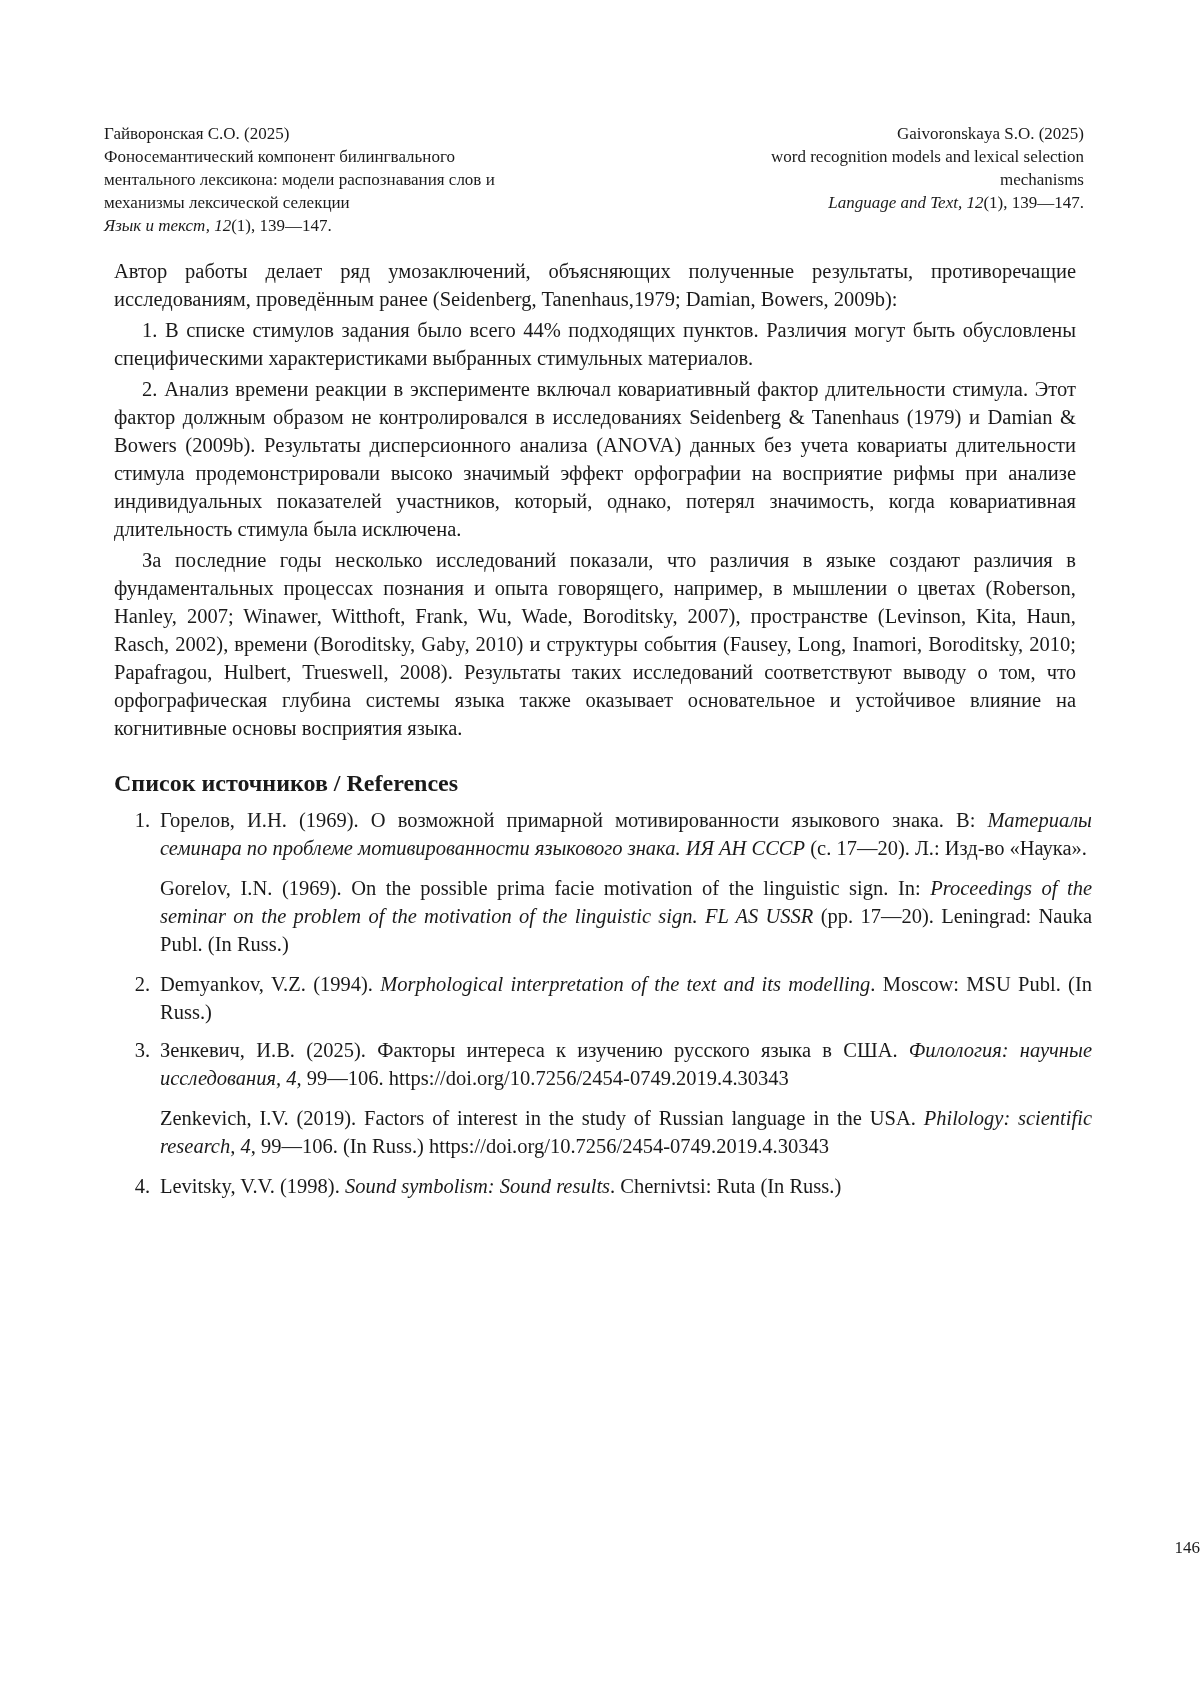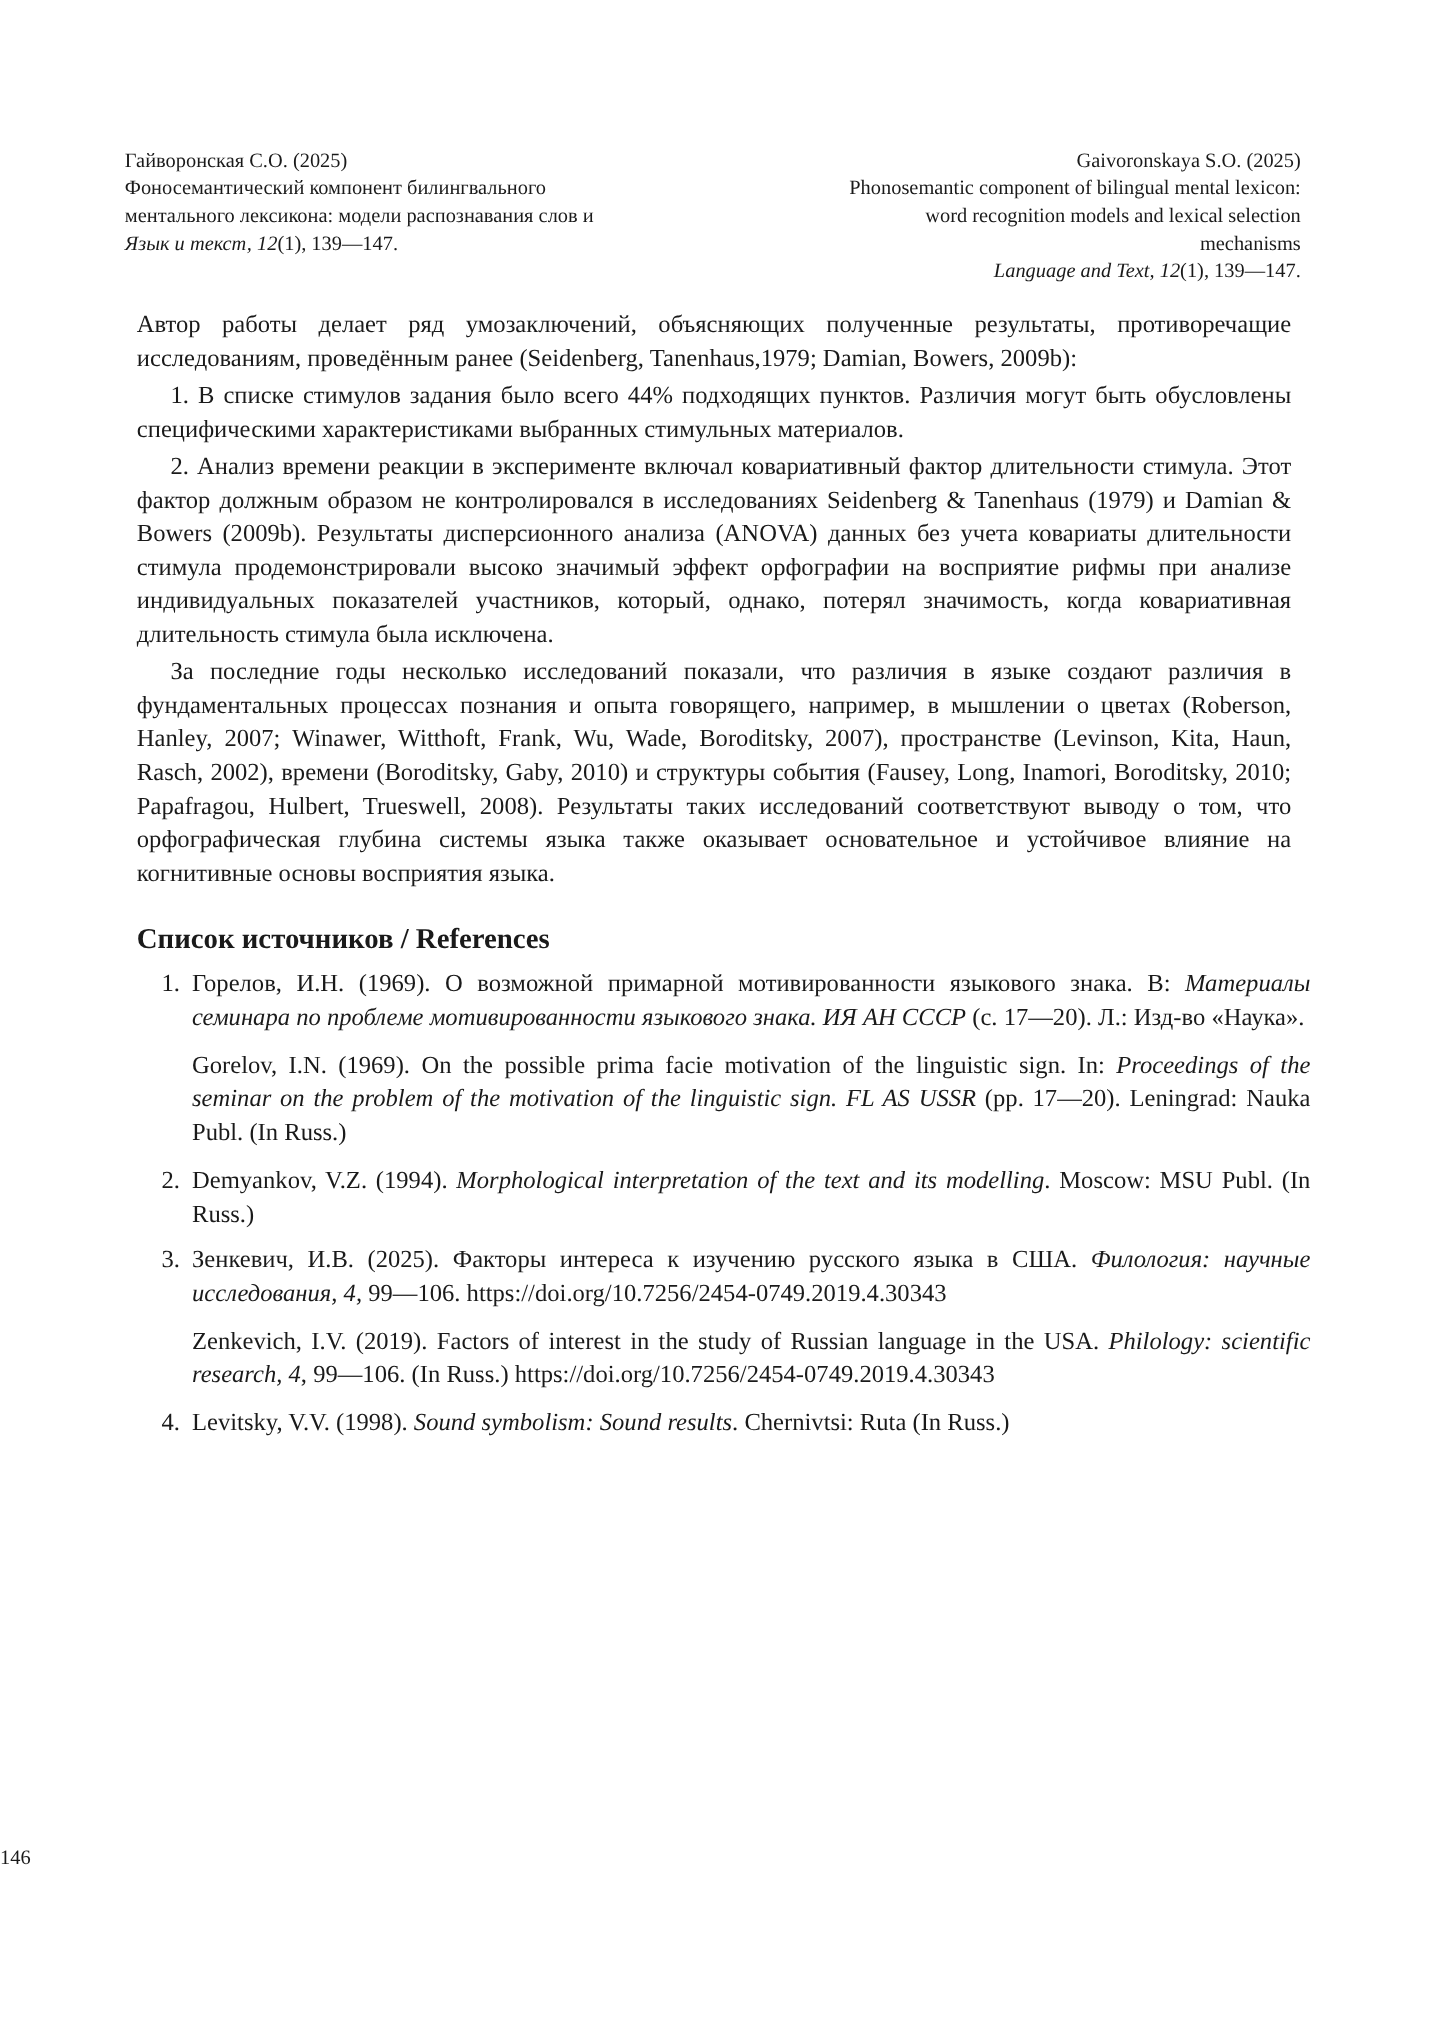--- a/index.html
+++ b/index.html
@@ -25,37 +25,37 @@
   .refs-title {
     font-weight: bold; font-size: 24px; margin: 26px 0 8px 0; line-height: 30px;
   }
   ol.refs { margin: 0; padding: 0; list-style: none; }
   ol.refs li { position: relative; padding-left: 46px; margin-bottom: 10px; }
   ol.refs li .num { position: absolute; left: 0; top: 0; width: 36px; text-align: right; }
   ol.refs li .ru { margin: 0; }
   ol.refs li .en { margin: 12px 0 0 0; }
   i { font-style: italic; }
   .page-num {
-    position: absolute; top: 1538px; left: 0; width: 1200px; text-align: left;
+    position: absolute; top: 1538px; left: 0; width: 1200px; text-align: right;
     font-size: 17px;
   }
 </style>
 </head>
 <body>
 
 <div class="header">
   <div class="col-left">
     <div>Гайворонская С.О. (2025)</div>
     <div>Фоносемантический компонент билингвального</div>
     <div>ментального лексикона: модели распознавания слов и</div>
+    <div>механизмы лексической селекции</div>
     <div><i>Язык и текст, 12</i><span>(1), 139—147.</span></div>
   </div>
   <div class="col-right">
     <div>Gaivoronskaya S.O. (2025)</div>
-    <div>Phonosemantic component of bilingual mental lexicon:</div>
     <div>word recognition models and lexical selection</div>
     <div>mechanisms</div>
     <div><i>Language and Text, 12</i><span>(1), 139—147.</span></div>
   </div>
 </div>
 
 <div class="body">
   <p class="cont">Автор работы делает ряд умозаключений, объясняющих полученные результаты, противоречащие исследованиям, проведённым ранее (Seidenberg, Tanenhaus,1979; Damian, Bowers, 2009b):</p>
   <p class="indent">1.  В списке стимулов задания было всего 44% подходящих пунктов. Различия могут быть обусловлены специфическими характеристиками выбранных стимульных материалов.</p>
   <p class="indent">2. Анализ времени реакции в эксперименте включал ковариативный фактор длительности стимула. Этот фактор должным образом не контролировался в исследованиях Seidenberg &amp; Tanenhaus (1979) и Damian &amp; Bowers (2009b). Результаты дисперсионного анализа (ANOVA) данных без учета ковариаты длительности стимула продемонстрировали высоко значимый эффект орфографии на восприятие рифмы при анализе индивидуальных показателей участников, который, однако, потерял значимость, когда ковариативная длительность стимула была исключена.</p>

